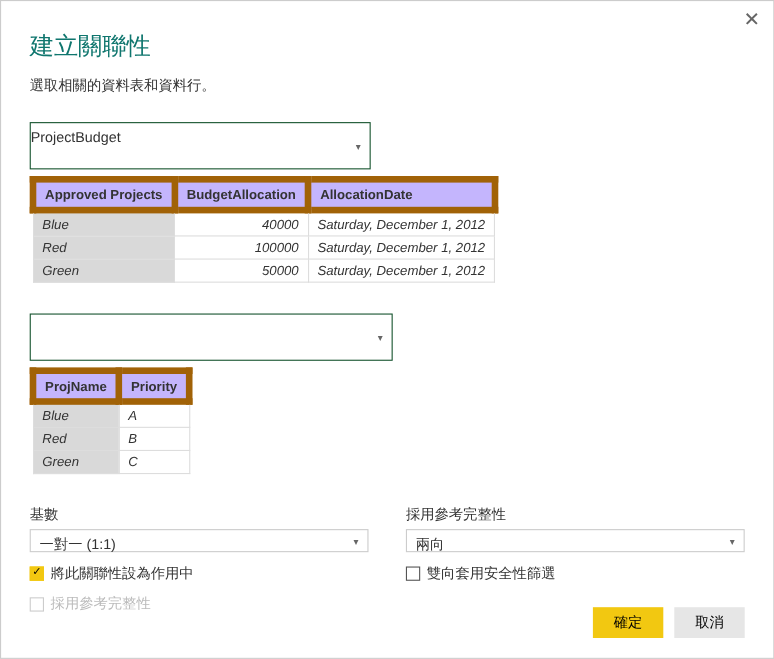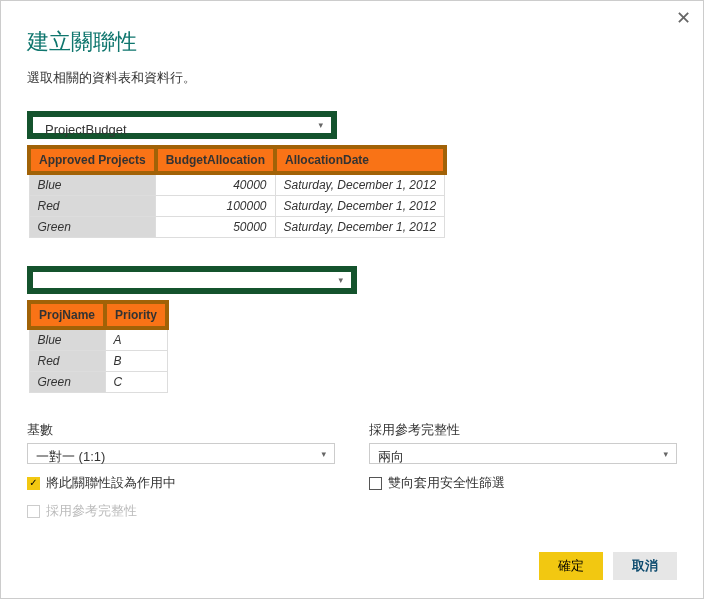--- a/index.html
+++ b/index.html
@@ -31,24 +31,24 @@
   font-weight: 400;
   margin: 8px 0 12px 0;
   color: #0f766e;
 }
 .subtitle {
   font-size: 13px;
   margin-bottom: 24px;
   color: #333;
 }
 .dropdown {
-  border: 6px solid #14532d;
-  height: 28px;
+  border: 1px solid #14532d;
+  height: 43px;
   line-height: 26px;
-  padding: 0 12px;
+  padding: 0 0;
   position: relative;
   background: #fff;
   margin-bottom: 6px;
   cursor: pointer;
 }
 .dropdown.wide1 { width: 310px; }
 .dropdown.wide2 { width: 330px; }
 .dropdown .caret {
   position: absolute;
   right: 8px;
@@ -57,24 +57,24 @@
   font-size: 9px;
   color: #666;
 }
 .preview-table {
   border: 1px solid #ccc;
   border-collapse: collapse;
   margin-bottom: 28px;
   font-size: 12px;
 }
 .preview-table th {
-  background: #f97316;
+  background: #c4b5fd;
   font-weight: 600;
   padding: 4px 8px;
-  border: 4px solid #a16207;
+  border: 6px solid #a16207;
   text-align: left;
 }
 .preview-table td {
   padding: 3px 8px;
   border: 1px solid #ddd;
   font-style: italic;
 }
 .preview-table td.k {
   background: #d9d9d9;
 }
@@ -141,21 +141,21 @@
 }
 .btn {
   min-width: 64px;
   height: 28px;
   font-size: 13px;
   border: none;
   cursor: pointer;
   padding: 0 14px;
 }
 .btn.primary { background: #f2c811; color: #000; }
-.btn.secondary { background: #e6e6e6; color: #0c4a6e; font-weight: bold; }
+.btn.secondary { background: #e6e6e6; color: #000000; }
 .halves { display: flex; gap: 34px; }
 .half { flex: 1; }
 </style>
 </head>
 <body>
 
 <div class="dialog">
 
   <div class="close-btn">✕</div>
 

